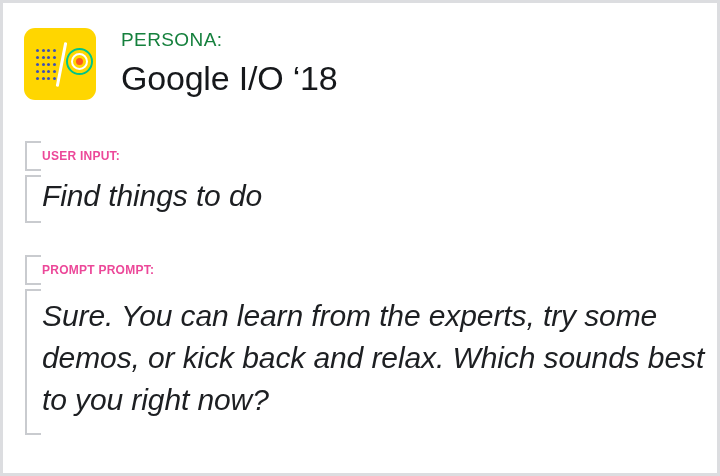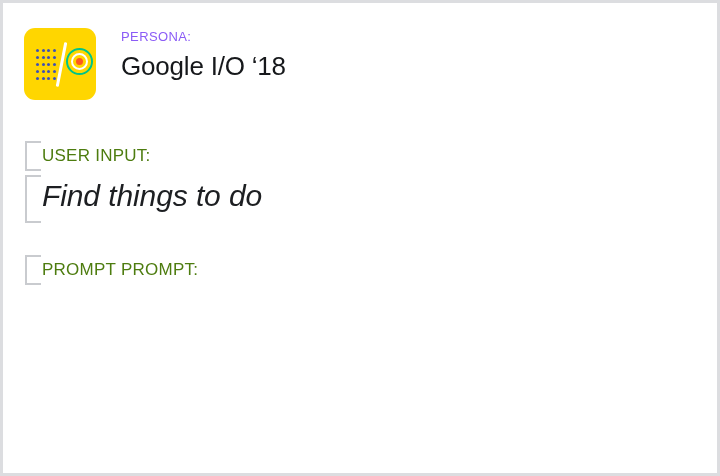--- a/index.html
+++ b/index.html
@@ -109,28 +109,28 @@
     height: 7px;
     border-radius: 50%;
     background: #ff5722;
   }
 
   .persona-text {
     margin-left: 25px;
     padding-top: 2px;
   }
   .persona-label {
-    font-size: 13px;
+    font-size: 19px;
     letter-spacing: 0.4px;
-    color: #8b5cf6;
+    color: #15803d;
     font-weight: 400;
     line-height: 1.1;
   }
   .persona-title {
-    font-size: 26px;
+    font-size: 34px;
     color: #16181b;
     font-weight: 400;
     line-height: 1.25;
     margin-top: 6px;
     letter-spacing: -0.2px;
   }
 
   
   .section {
     position: absolute;
@@ -160,24 +160,24 @@
     position: absolute;
     left: 0;
     width: 14px;
     height: 2px;
     background: #c9cbcf;
   }
   .bracket::before { top: 0; }
   .bracket::after  { bottom: 0; }
 
   .sec-label {
-    font-size: 17px;
-    font-weight: 400;
+    font-size: 12px;
+    font-weight: 700;
     letter-spacing: 0.25px;
-    color: #4d7c0f;
+    color: #ec4899;
     line-height: 30px;
   }
   .sec-body {
     font-size: 30px;
     font-style: italic;
     color: #1d1f22;
     line-height: 42px;
     font-weight: 400;
     letter-spacing: -0.1px;
   }
@@ -248,15 +248,19 @@
     </div>
   </div>
 
   <div class="section" id="section-spoken-prompt">
 
     <div class="sec-label-wrap">
       <span class="bracket"></span>
       <div class="sec-label">PROMPT PROMPT:</div>
     </div>
 
+    <div class="sec-body-wrap">
+      <span class="bracket"></span>
+      <div class="sec-body">Sure. You can learn from the experts, try some demos, or kick back and relax. Which sounds best to you right now?</div>
+    </div>
   </div>
 
 </div>
 
 </body></html>

